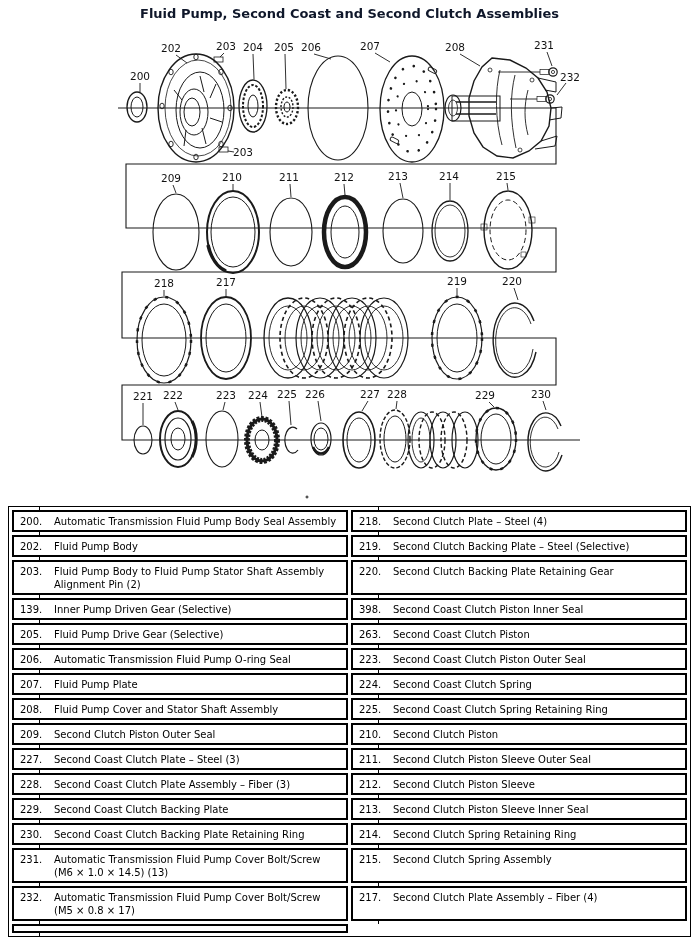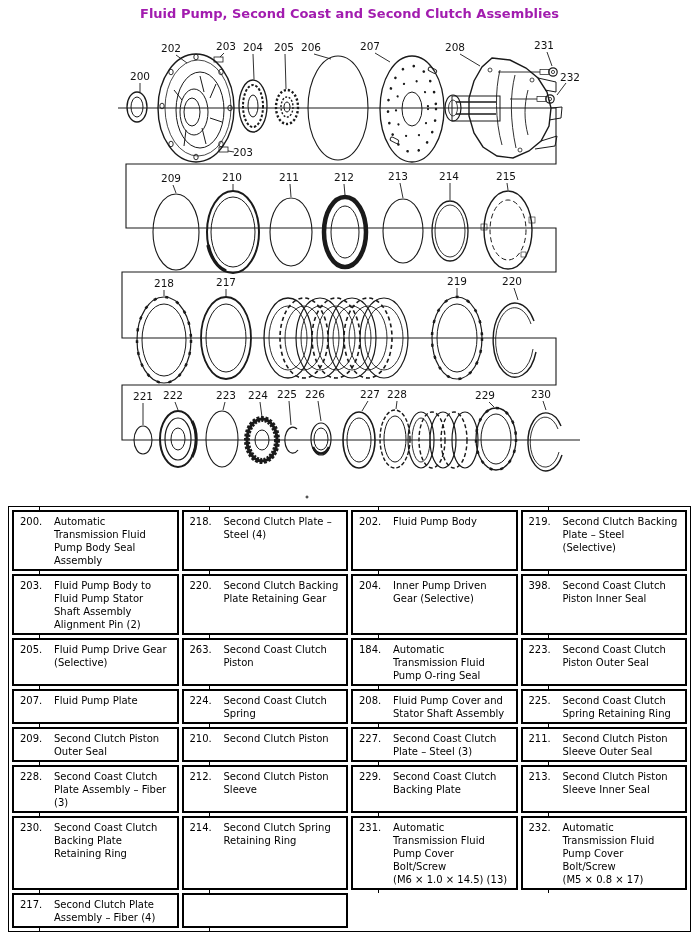--- a/index.html
+++ b/index.html
@@ -5,34 +5,34 @@
   html,body{margin:0;padding:0;background:#fff;}
   .page{position:relative;width:699px;height:950px;background:#fff;overflow:hidden;
         font-family:"DejaVu Sans","Liberation Sans",sans-serif;color:#000;}
   .title{position:absolute;top:6px;left:0;width:699px;text-align:center;
          font-size:13px;font-weight:bold;letter-spacing:0;}
   svg.diagram{position:absolute;top:0;left:0;}
   .diagram ellipse,.diagram path,.diagram line,.diagram rect,.diagram circle{stroke:#1a1a1a;fill:none;}
   .diagram text{font:10.5px "DejaVu Sans","Liberation Sans",sans-serif;fill:#111;stroke:none;text-anchor:middle;}
   .table-outer{position:absolute;left:8px;top:506px;width:683px;border:1px solid #000;
                padding:3px;box-sizing:border-box;background:#fff;}
-  .grid{display:grid;grid-template-columns:1fr 1fr 1fr 1fr;column-gap:3px;row-gap:3px;border-radius:19px;}
+  .grid{display:grid;grid-template-columns:1fr 1fr;column-gap:3px;row-gap:3px;border-radius:19px;}
   .cell{position:relative;border:2px solid #000;background:#fff;display:flex;
         font-size:10px;line-height:13px;padding:3px 0 2px 0;}
   .cell::before{content:"";position:absolute;left:25px;top:-5px;width:1px;height:5px;background:#000;}
   .cell::after{content:"";position:absolute;left:25px;bottom:-5px;width:1px;height:5px;background:#000;}
   .num{flex:0 0 34px;padding-left:6px;box-sizing:border-box;}
   .desc{flex:1;padding:0 6px;}
 </style>
 </head>
 <body>
 
 <div class="page">
 
-  <div class="title" style="color: #a21caf;">Fluid Pump, Second Coast and Second Clutch Assemblies</div>
+  <div class="title" style="color: #0f172a;">Fluid Pump, Second Coast and Second Clutch Assemblies</div>
 
   <svg class="diagram" width="699" height="502" viewBox="0 0 699 502">
 
     <path stroke-width="1.1" d="M118 108 H556 V164 H126 V228 H556 V272 H122 V338 H556 V385 H122 V440 H580"></path>
 
     <g>
       <ellipse cx="137" cy="107" rx="10" ry="15" fill="#fff" stroke-width="1.3"></ellipse>
       <ellipse cx="137" cy="107" rx="6" ry="10" fill="#fff" stroke-width="1"></ellipse>
     </g>
 
@@ -315,37 +315,37 @@
         </div>
         <div class="cell">
           <span class="num">203.</span>
           <span class="desc">Fluid Pump Body to Fluid Pump Stator Shaft Assembly<br>Alignment Pin (2)</span>
         </div>
         <div class="cell">
           <span class="num">220.</span>
           <span class="desc">Second Clutch Backing Plate Retaining Gear</span>
         </div>
         <div class="cell">
-          <span class="num">204.</span>
+          <span class="num">139.</span>
           <span class="desc">Inner Pump Driven Gear (Selective)</span>
         </div>
         <div class="cell">
           <span class="num">398.</span>
           <span class="desc">Second Coast Clutch Piston Inner Seal</span>
         </div>
         <div class="cell">
           <span class="num">205.</span>
           <span class="desc">Fluid Pump Drive Gear (Selective)</span>
         </div>
         <div class="cell">
           <span class="num">263.</span>
           <span class="desc">Second Coast Clutch Piston</span>
         </div>
         <div class="cell">
-          <span class="num">184.</span>
+          <span class="num">206.</span>
           <span class="desc">Automatic Transmission Fluid Pump O-ring Seal</span>
         </div>
         <div class="cell">
           <span class="num">223.</span>
           <span class="desc">Second Coast Clutch Piston Outer Seal</span>
         </div>
         <div class="cell">
           <span class="num">207.</span>
           <span class="desc">Fluid Pump Plate</span>
         </div>
@@ -399,20 +399,24 @@
         </div>
         <div class="cell">
           <span class="num">214.</span>
           <span class="desc">Second Clutch Spring Retaining Ring</span>
         </div>
         <div class="cell">
           <span class="num">231.</span>
           <span class="desc">Automatic Transmission Fluid Pump Cover Bolt/Screw<br>(M6 × 1.0 × 14.5) (13)</span>
         </div>
         <div class="cell">
+          <span class="num">215.</span>
+          <span class="desc">Second Clutch Spring Assembly</span>
+        </div>
+        <div class="cell">
           <span class="num">232.</span>
           <span class="desc">Automatic Transmission Fluid Pump Cover Bolt/Screw<br>(M5 × 0.8 × 17)</span>
         </div>
         <div class="cell">
           <span class="num">217.</span>
           <span class="desc">Second Clutch Plate Assembly – Fiber (4)</span>
         </div>
         <div class="cell">
           <span class="num"></span>
           <span class="desc"></span>

